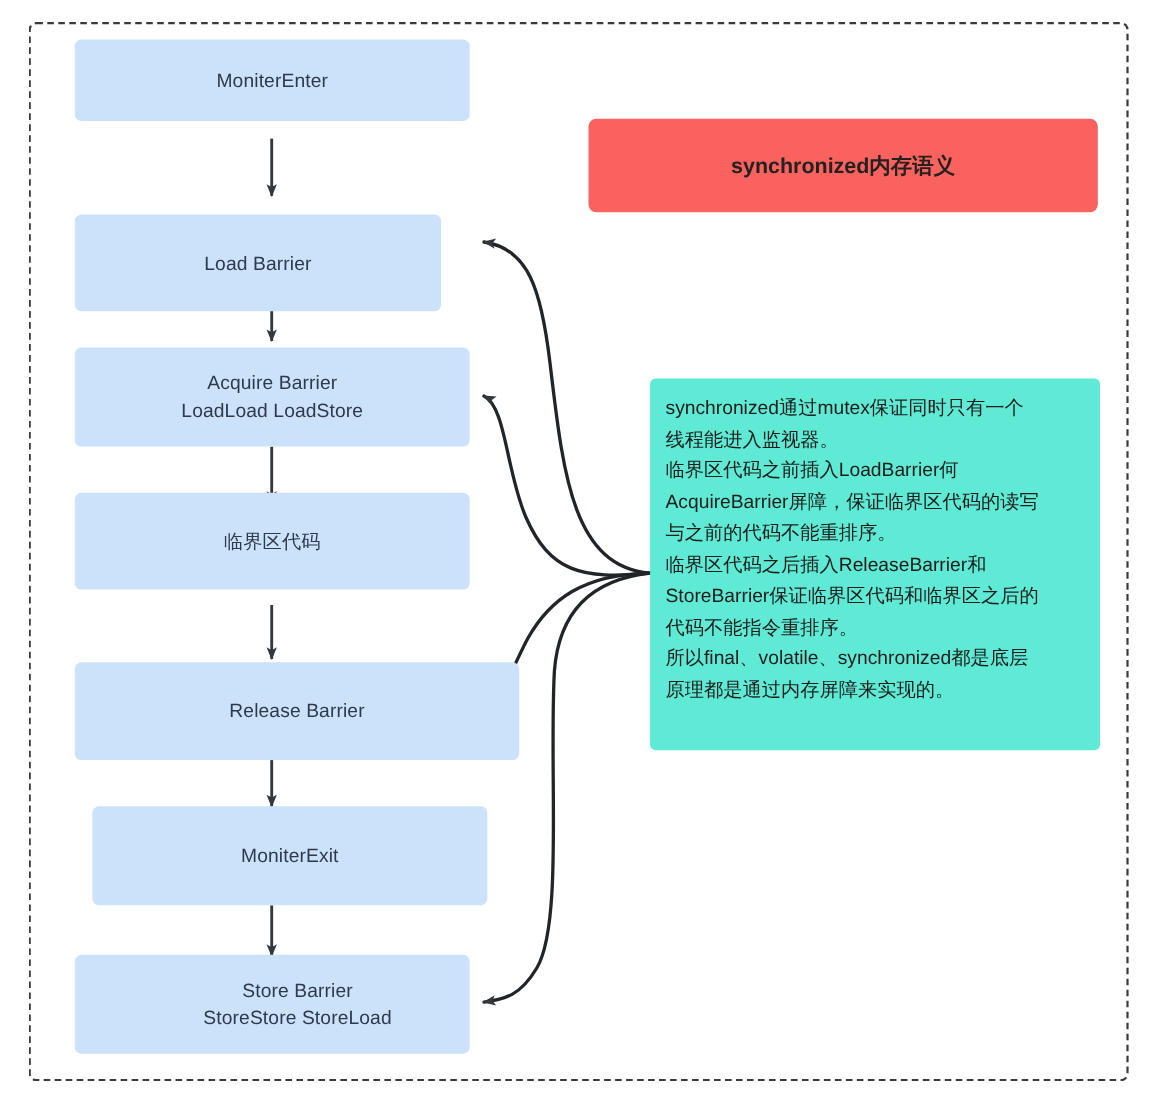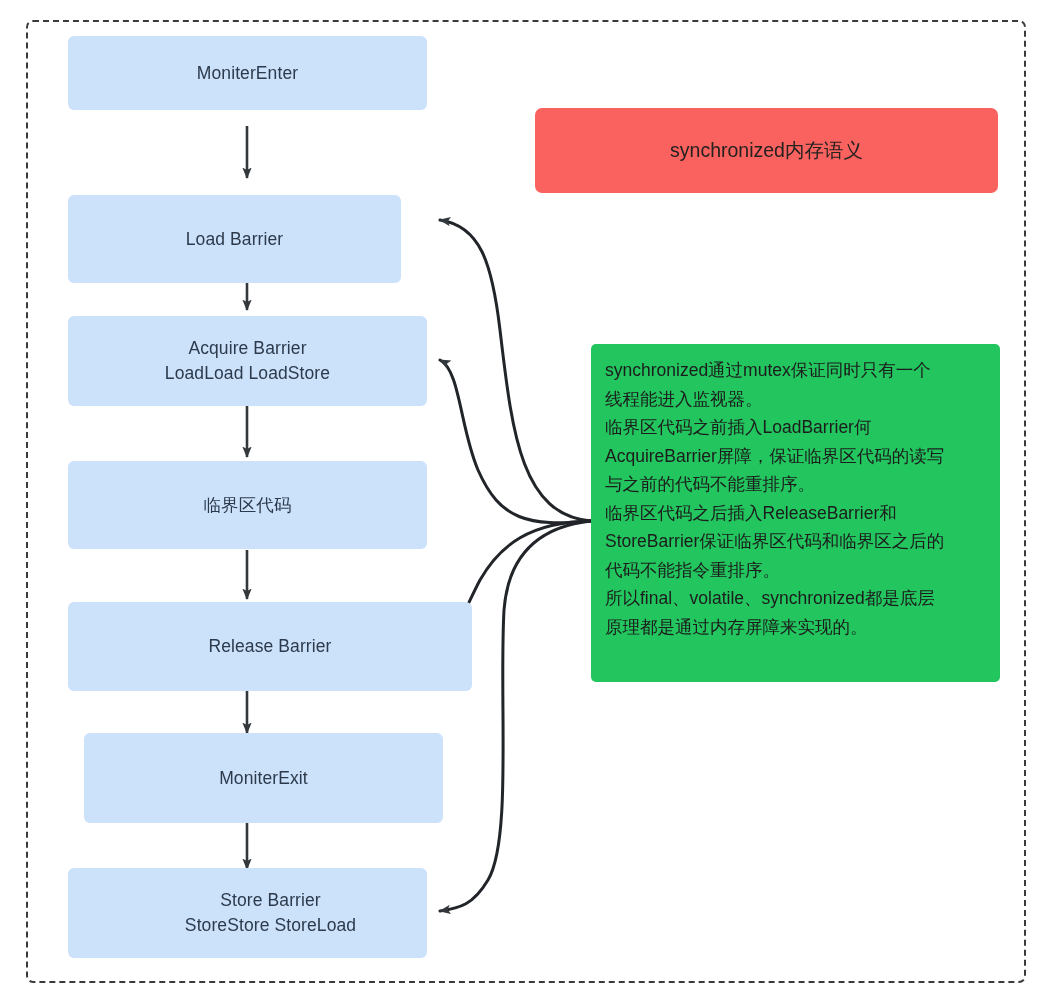--- a/index.html
+++ b/index.html
@@ -64,32 +64,32 @@
     top: 108px;
     width: 463px;
     height: 85px;
     background: #fa6260;
     border-radius: 7px;
     display: flex;
     align-items: center;
     justify-content: center;
     color: #24211f;
     font-size: 19.5px;
-    font-weight: normal;
+    font-weight: bold;
     box-sizing: border-box;
   }
 
   
   #note-box {
     position: absolute;
     left: 591px;
     top: 344px;
     width: 409px;
     height: 338px;
-    background: #22c55e;
+    background: #5eead4;
     border-radius: 5px;
     box-sizing: border-box;
     padding: 12px 14px 0 14px;
   }
   #note-text {
     color: #1c1c1c;
     font-size: 17.5px;
     line-height: 28.5px;
     white-space: pre-line;
   }
@@ -133,21 +133,21 @@
     <span>Load Barrier</span>
   </div>
 
   <div class="node" style="left:68px; top:316px; width:359px; height:90px;">
     <span>
       <span>Acquire Barrier</span>
       <span class="line2">LoadLoad LoadStore</span>
     </span>
   </div>
 
-  <div class="node" style="left:68px; top:461px; width:359px; height:88px;">
+  <div class="node" style="left:68px; top:448px; width:359px; height:88px;">
     <span>临界区代码</span>
   </div>
 
   <div class="node" style="left:68px; top:602px; width:404px; height:89px;">
     <span>Release Barrier</span>
   </div>
 
   <div class="node" style="left:84px; top:733px; width:359px; height:90px;">
     <span>MoniterExit</span>
   </div>

